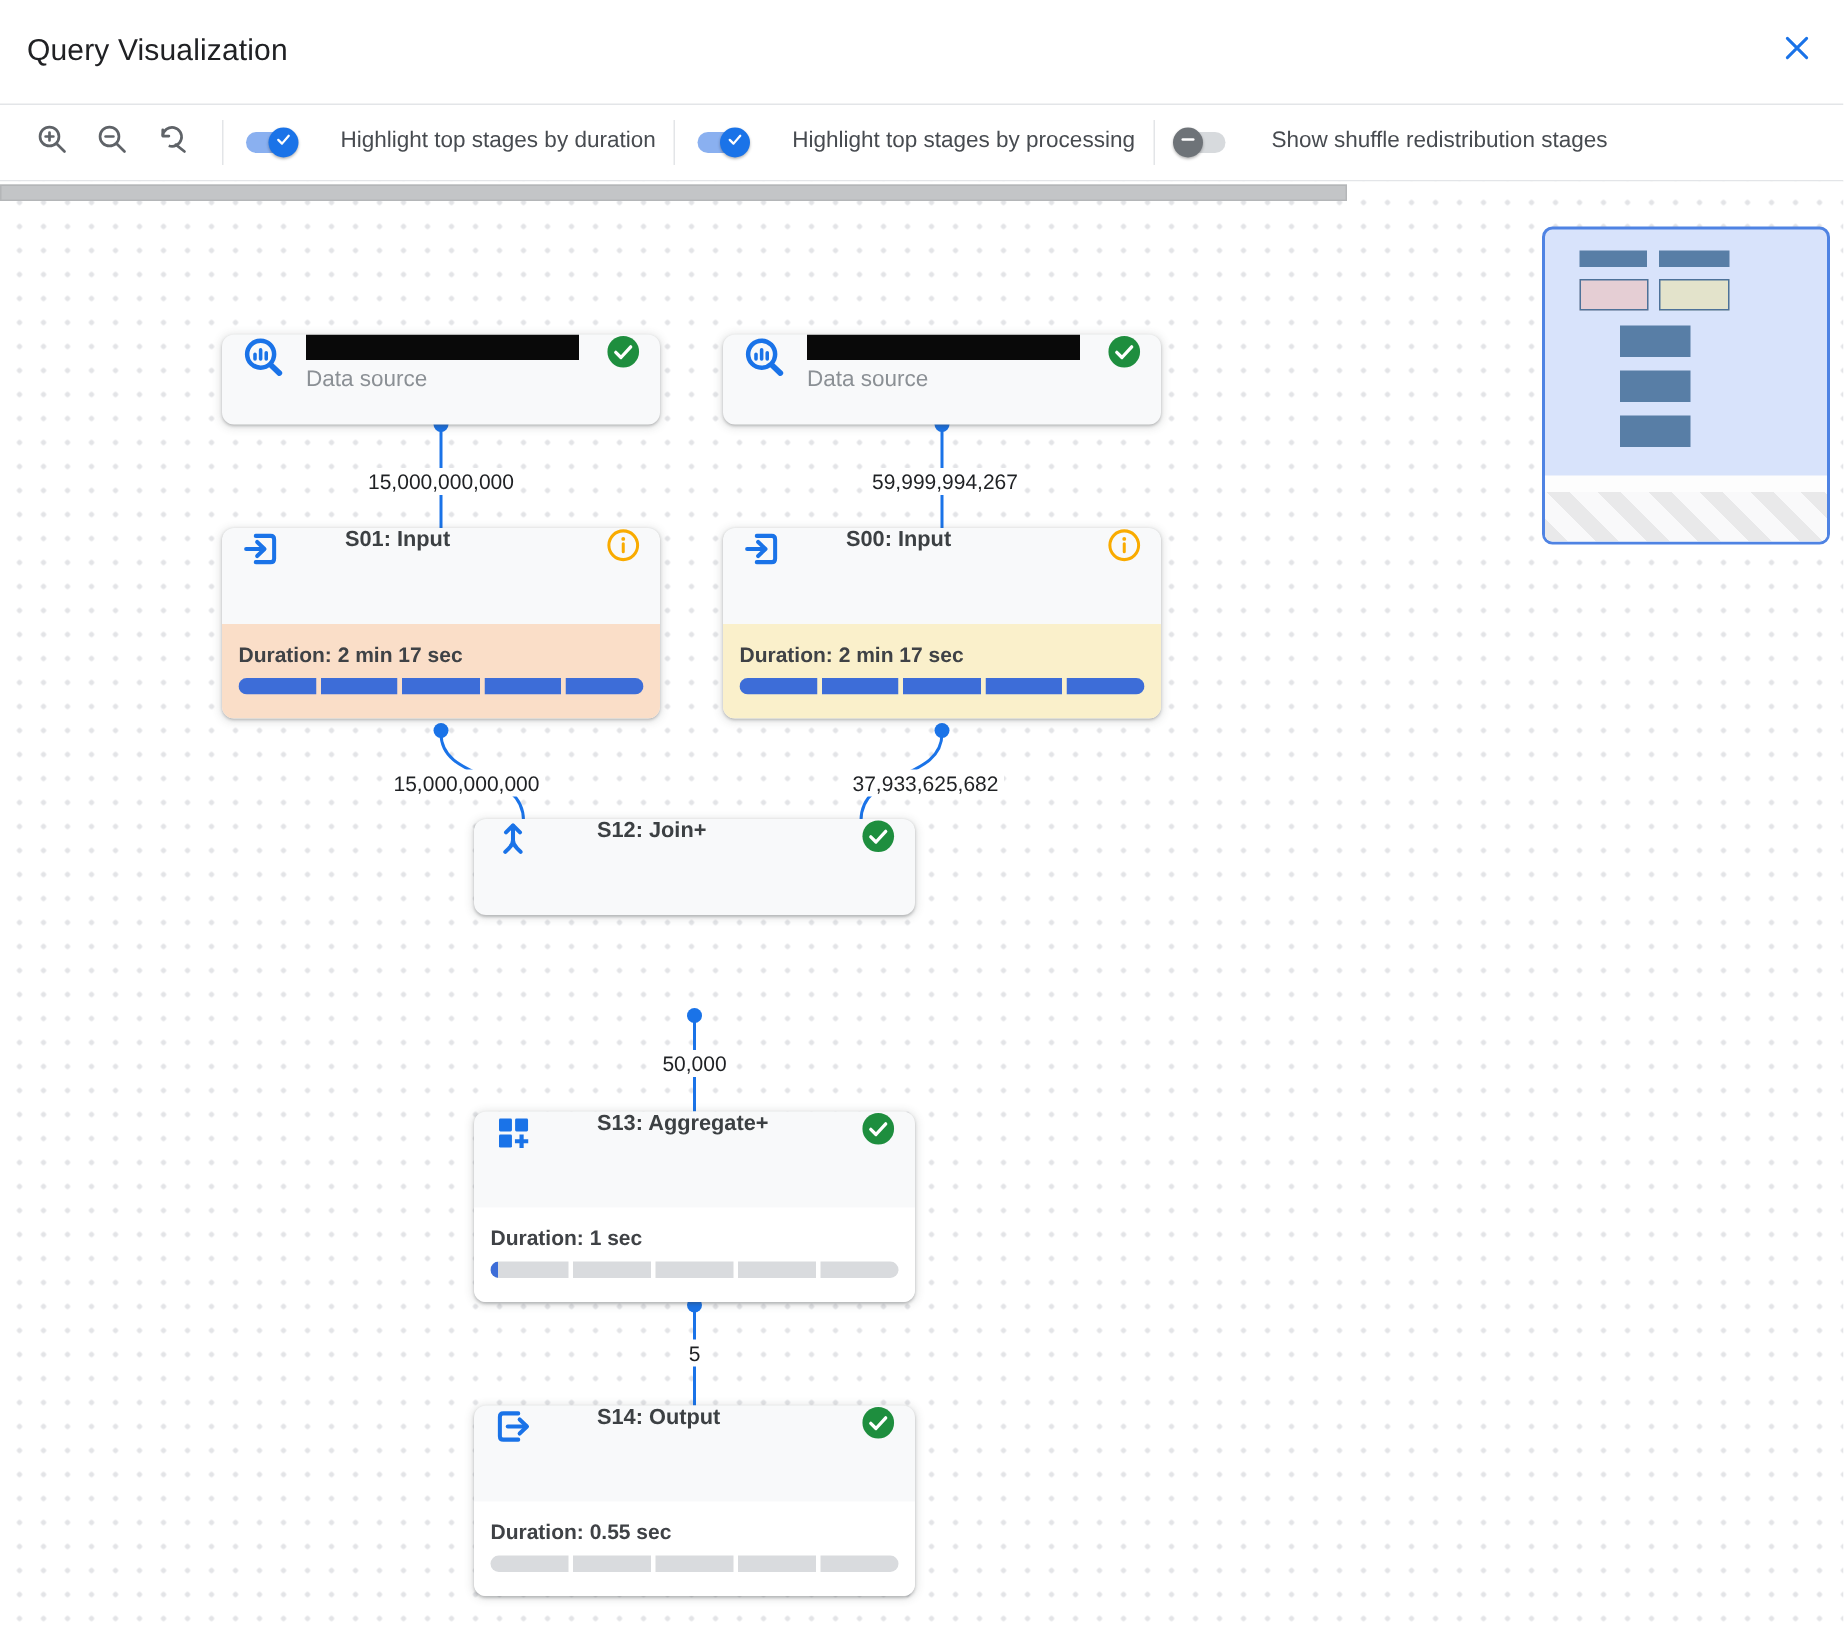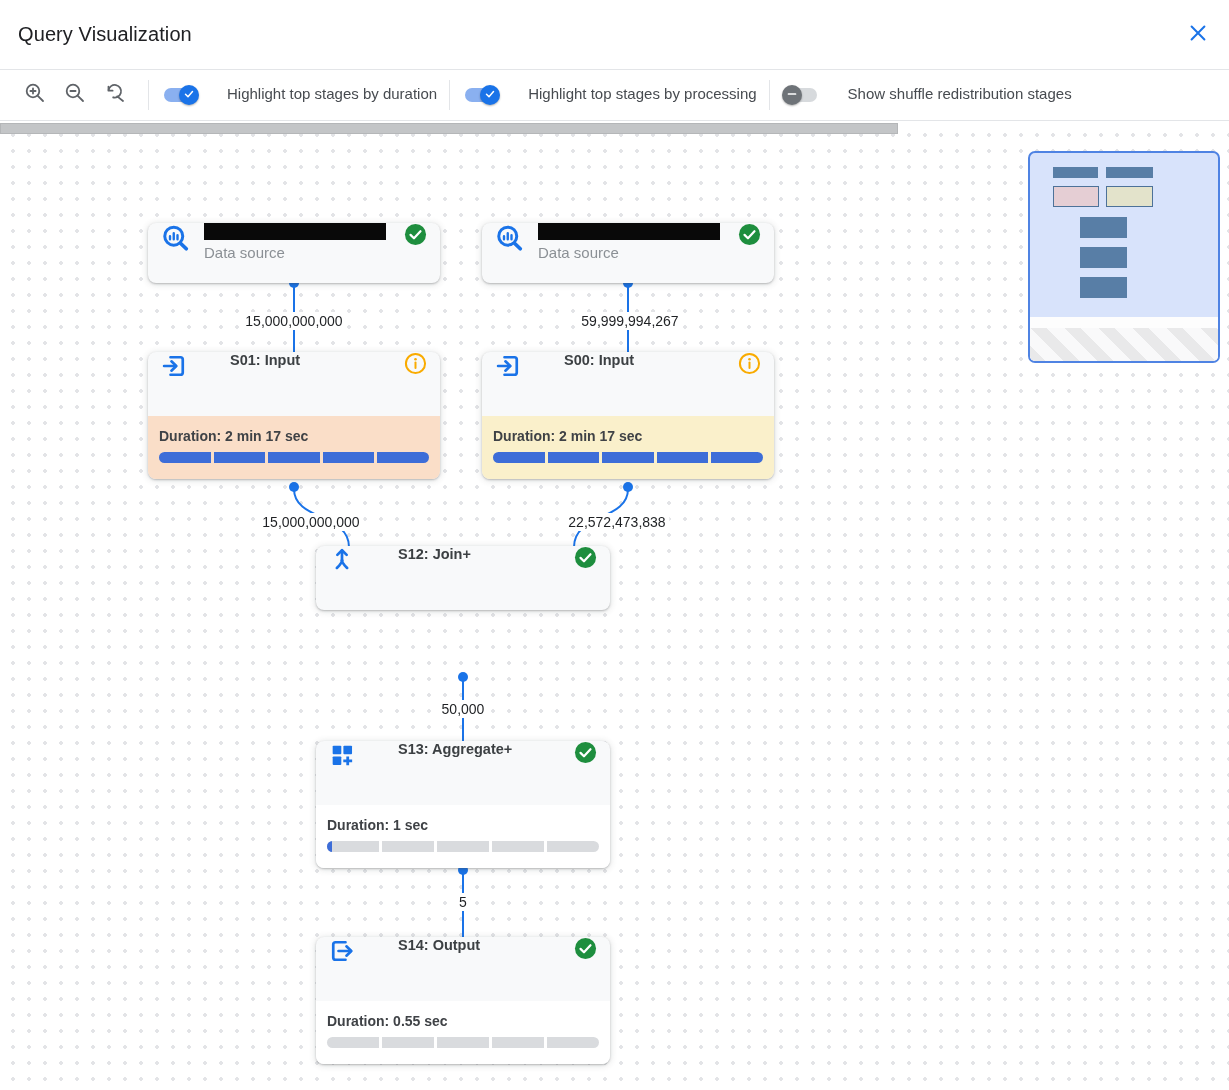--- a/index.html
+++ b/index.html
@@ -198,21 +198,21 @@
       <circle cx="628" cy="366" r="5"></circle>
     <line x1="463" y1="558" x2="463" y2="620"></line>
       <circle cx="463" cy="556" r="5"></circle>
     <line x1="463" y1="751" x2="463" y2="816"></line>
       <circle cx="463" cy="749" r="5"></circle>
   </svg>
 
   <div class="edge-label" style="left:294px;top:191px">15,000,000,000</div>
   <div class="edge-label" style="left:630px;top:191px">59,999,994,267</div>
   <div class="edge-label" style="left:311px;top:392px">15,000,000,000</div>
-  <div class="edge-label" style="left:617px;top:392px">22,572,473,838</div>
+  <div class="edge-label" style="left:617px;top:392px">37,933,625,682</div>
   <div class="edge-label" style="left:463px;top:579px">50,000</div>
   <div class="edge-label" style="left:463px;top:772px">5</div>
 
   <div class="node" style="left:148px;top:102px;width:292px;height:60px">
     <div class="node-row">
       <span class="node-icon">
         <svg width="30" height="30" viewBox="0 0 24 24" fill="none">
           <circle cx="11" cy="10.5" r="7.2" stroke="#1a73e8" stroke-width="2.4"></circle>
           <path d="M16.6 16.4 L21 20.6" stroke="#1a73e8" stroke-width="3" stroke-linecap="round"></path>
           <path d="M8 10.5 V13 M11 8.2 V13 M14 9.7 V13" stroke="#1a73e8" stroke-width="1.9" stroke-linecap="round"></path>

